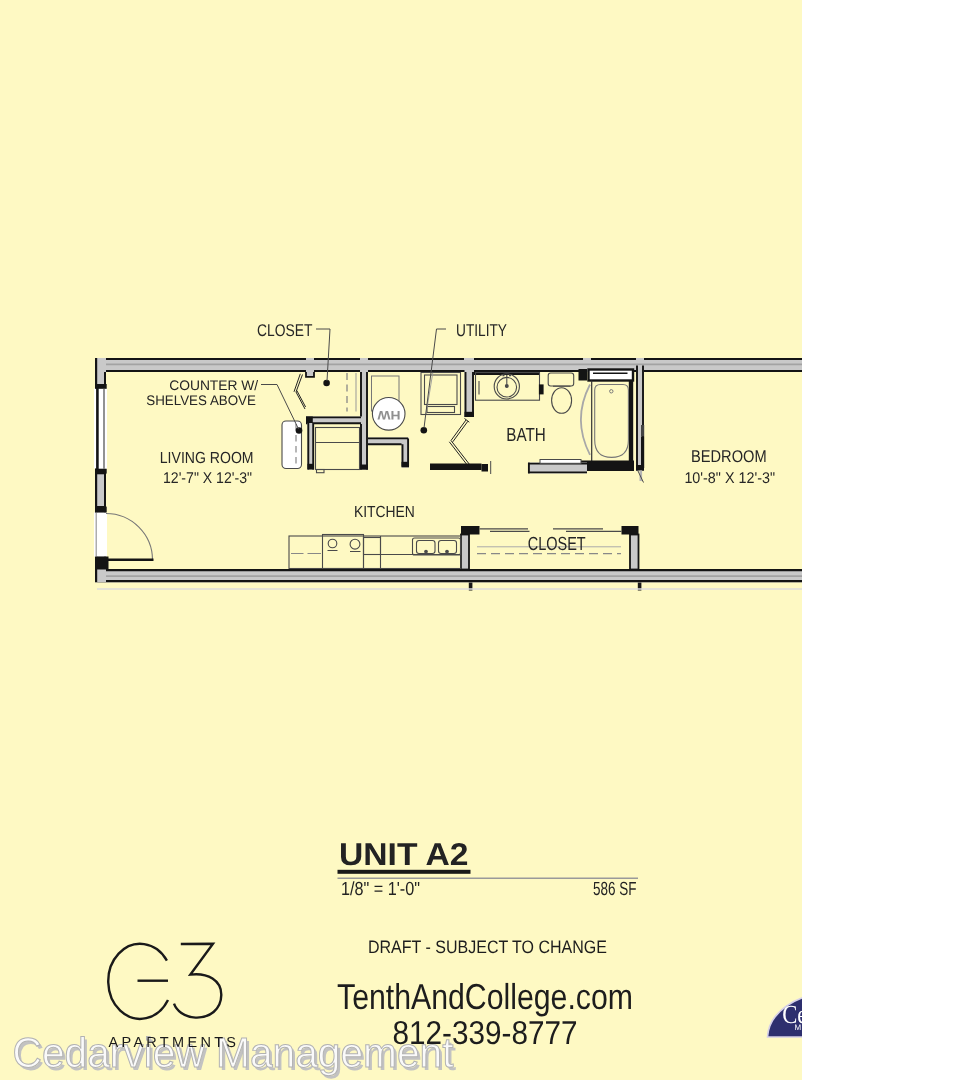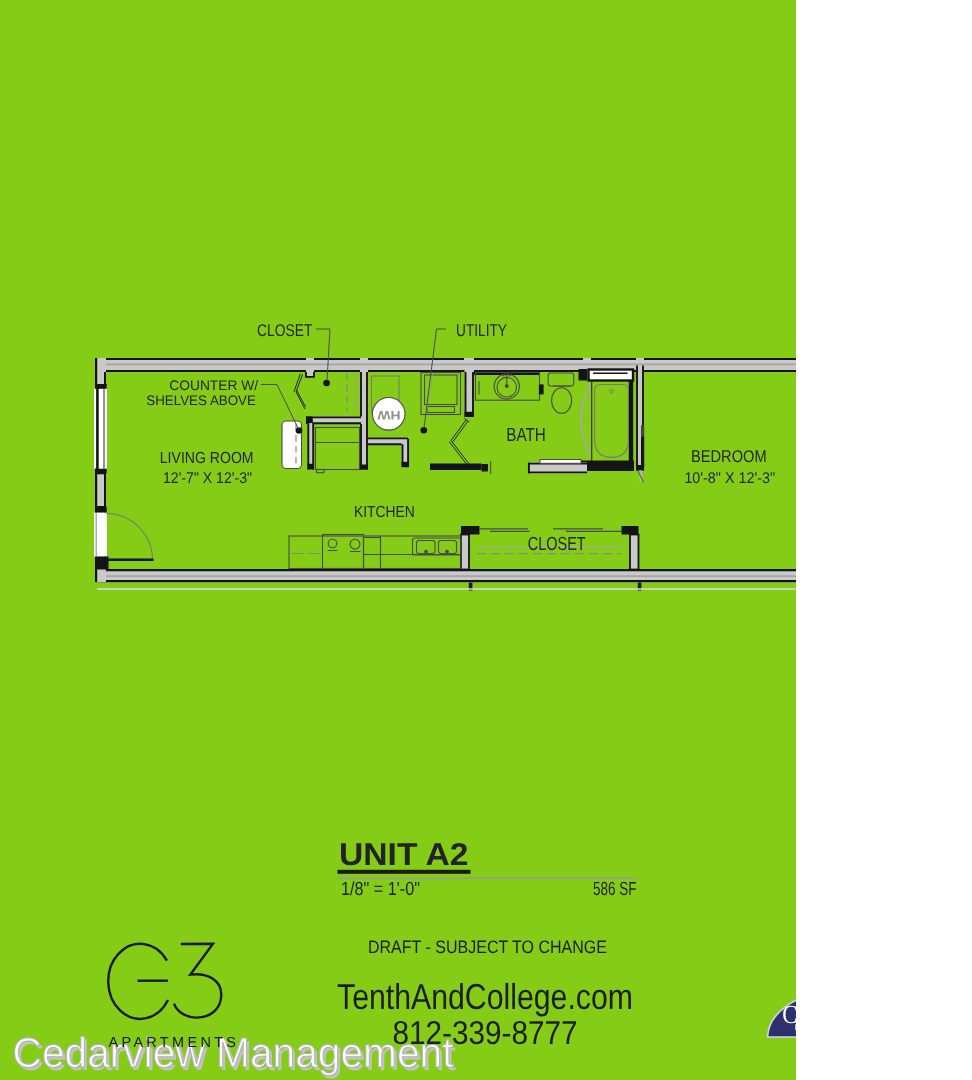--- a/index.html
+++ b/index.html
@@ -1,17 +1,17 @@
 <!DOCTYPE html>
 <html><head>
 <meta charset="utf-8">
 <style>
   html,body{margin:0;padding:0;background:#fff;}
-  #page{position:relative;width:796px;height:1080px;background:#84cc16;overflow:hidden;
-        font-family:"Liberation Sans",sans-serif;}
+  #page{position:relative;width:796px;height:1080px;background:#fef9c3;overflow:hidden;
+        font-family:"Liberation Sans",sans-serif;padding-left:6px;}
   svg{position:absolute;left:0;top:0;}
   text{font-family:"Liberation Sans",sans-serif;text-rendering:geometricPrecision;
        -webkit-font-smoothing:antialiased;}
   text.serif{font-family:"Liberation Serif",serif;}
 </style>
 </head>
 <body>
 <div id="page">
 <svg width="972" height="1080" viewBox="0 0 972 1080">
 <g style="filter:grayscale(1)">

